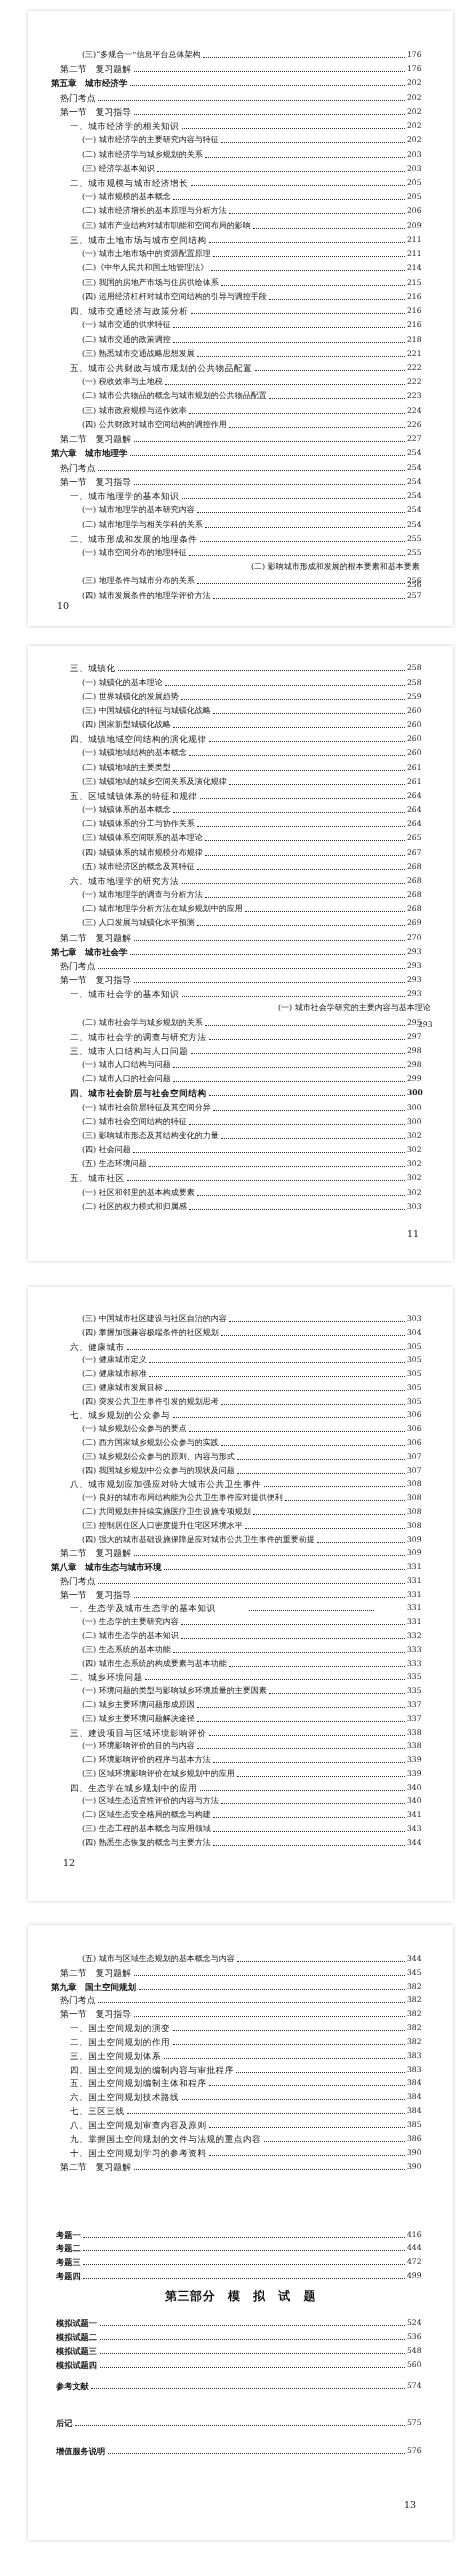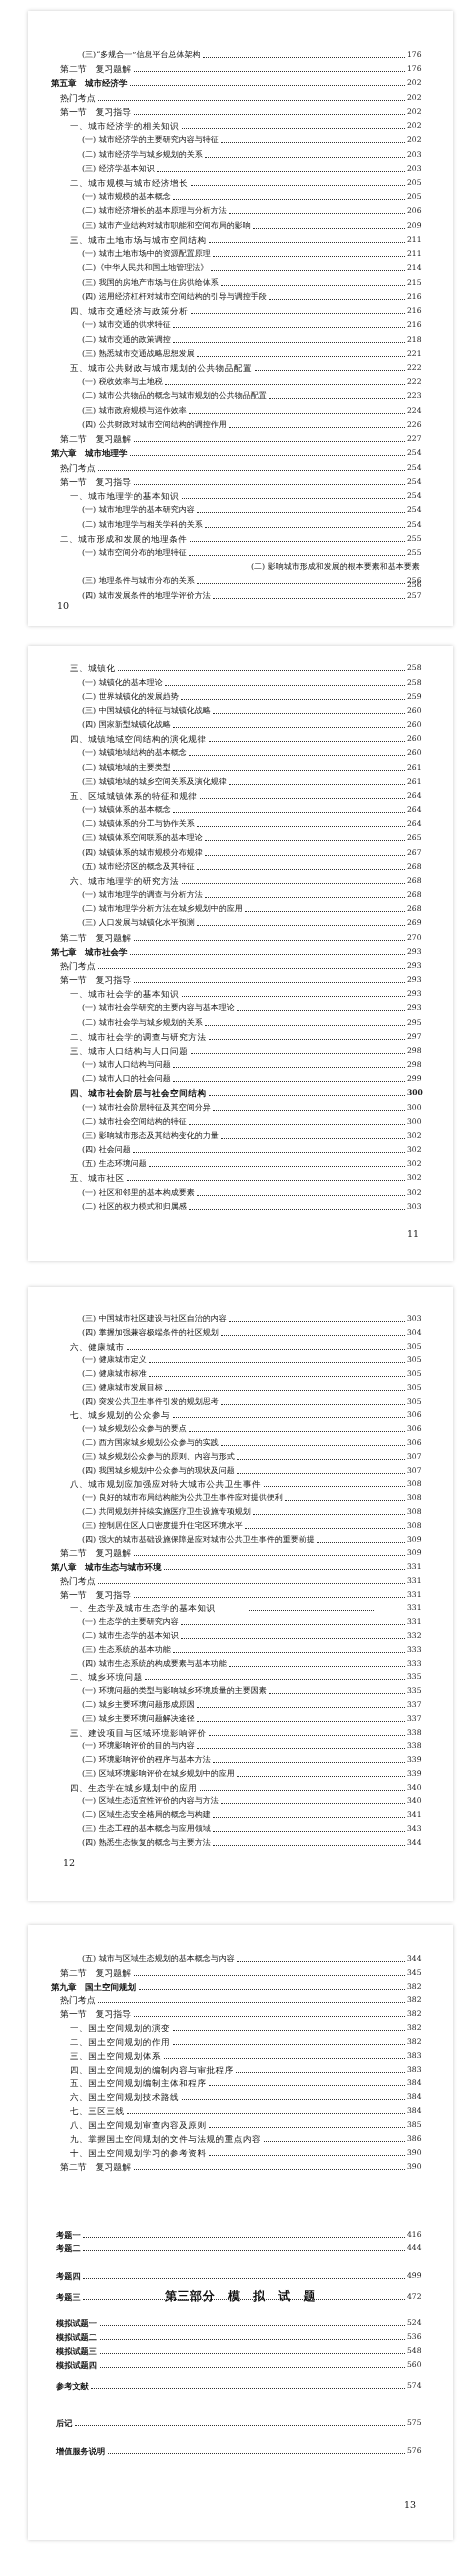--- a/index.html
+++ b/index.html
@@ -191,21 +191,21 @@
       <div class="row lv-h2" style="top: 493px; left: 54px; right: 32px;">
         <span class="t">(一) 城市地理学的基本研究内容</span>
         <span class="d"></span>
         <span class="p">254</span>
       </div>
       <div class="row lv-h2" style="top: 508px; left: 54px; right: 32px;">
         <span class="t">(二) 城市地理学与相关学科的关系</span>
         <span class="d"></span>
         <span class="p">254</span>
       </div>
-      <div class="row lv-h1" style="top: 522px; left: 32px; right: 32px;">
+      <div class="row lv-h1" style="top: 522px; left: 42px; right: 32px;">
         <span class="t">二、城市形成和发展的地理条件</span>
         <span class="d"></span>
         <span class="p">255</span>
       </div>
       <div class="row lv-h2" style="top: 536px; left: 54px; right: 32px;">
         <span class="t">(一) 城市空间分布的地理特征</span>
         <span class="d"></span>
         <span class="p">255</span>
       </div>
       <div class="row lv-h2" style="top: 550px; left: 54px; right: 32px; flex-direction: column;">
@@ -342,21 +342,21 @@
       <div class="row lv-sec" style="top: 328px; left: 32px; right: 32px;">
         <span class="t">第一节　复习指导</span>
         <span class="d"></span>
         <span class="p">293</span>
       </div>
       <div class="row lv-h1" style="top: 342px; left: 42px; right: 32px;">
         <span class="t">一、城市社会学的基本知识</span>
         <span class="d"></span>
         <span class="p">293</span>
       </div>
-      <div class="row lv-h2" style="top: 356px; left: 54px; right: 32px;">
+      <div class="row lv-h2" style="top: 356px; left: 54px; right: 21px; flex-direction: column;">
         <span class="t">(一) 城市社会学研究的主要内容与基本理论</span>
         <span class="d"></span>
         <span class="p">293</span>
       </div>
       <div class="row lv-h2" style="top: 371px; left: 54px; right: 32px;">
         <span class="t">(二) 城市社会学与城乡规划的关系</span>
         <span class="d"></span>
         <span class="p">295</span>
       </div>
       <div class="row lv-h1" style="top: 385px; left: 42px; right: 32px;">
@@ -717,21 +717,21 @@
       <div class="row lv-bold" style="top: 304px; left: 28px; right: 32px;">
         <span class="t">考题一</span>
         <span class="d"></span>
         <span class="p">416</span>
       </div>
       <div class="row lv-bold" style="top: 317px; left: 28px; right: 32px;">
         <span class="t">考题二</span>
         <span class="d"></span>
         <span class="p">444</span>
       </div>
-      <div class="row lv-bold" style="top: 331px; left: 28px; right: 32px; margin-top: 35px;">
+      <div class="row lv-bold" style="top: 331px; left: 28px; right: 32px;">
         <span class="t">考题三</span>
         <span class="d"></span>
         <span class="p">472</span>
       </div>
       <div class="row lv-bold" style="top: 345px; left: 28px; right: 32px;">
         <span class="t">考题四</span>
         <span class="d"></span>
         <span class="p">499</span>
       </div>
     </div>

